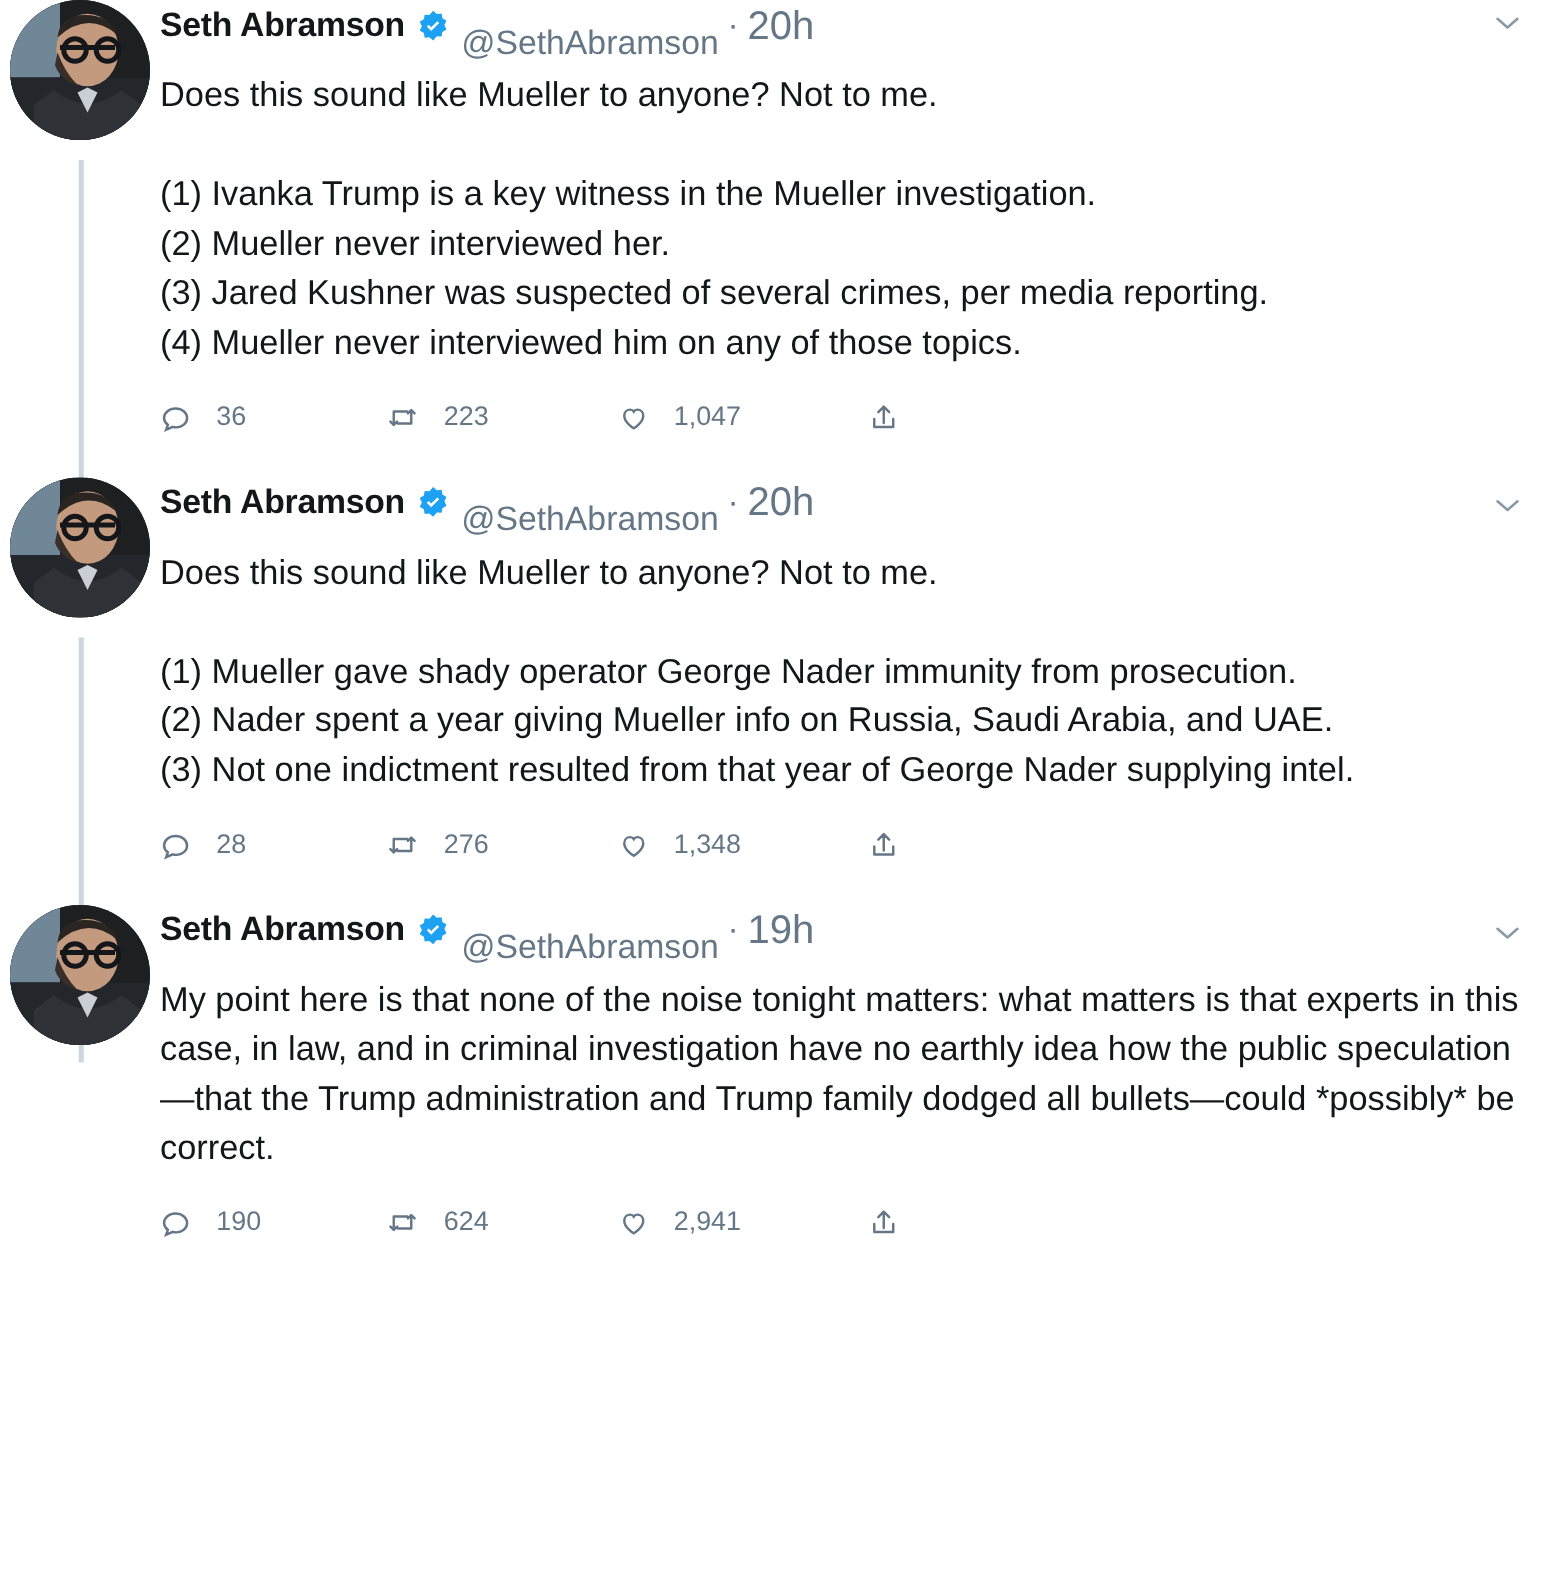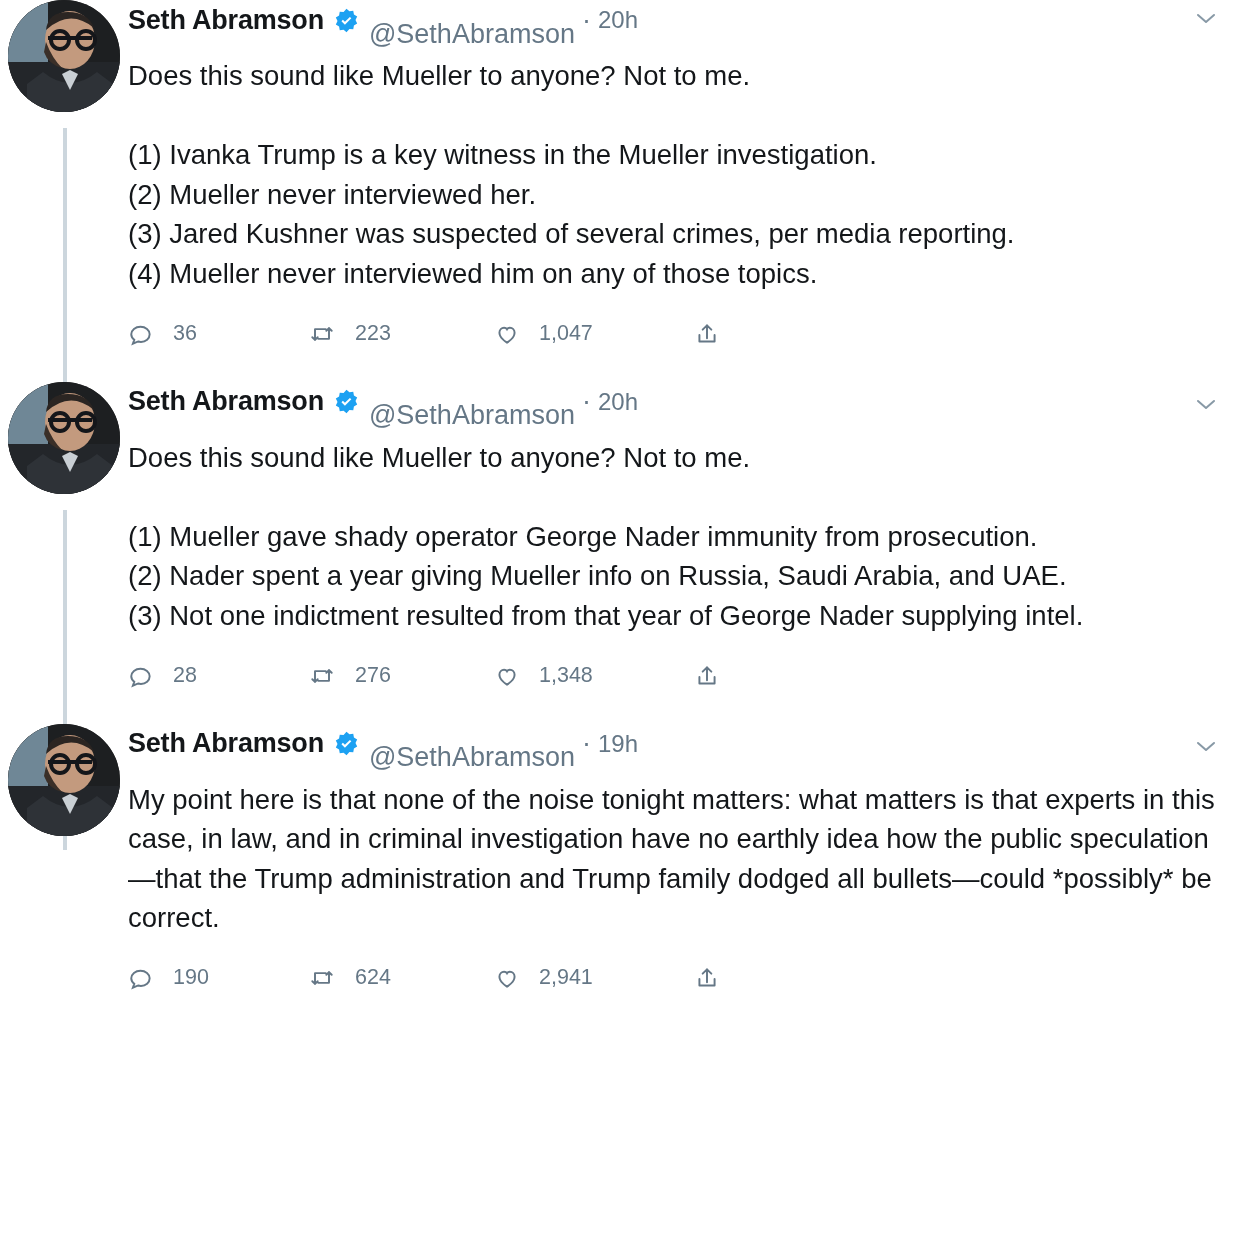--- a/index.html
+++ b/index.html
@@ -73,21 +73,21 @@
     color: #657786;
     font-weight: 400;
     margin-top: 28px;
   }
   .dot {
     margin: 0 7px;
     font-size: 27px;
     color: #657786;
   }
   .time {
-    font-size: 24px;
+    font-size: 32px;
     color: #657786;
   }
   .text {
     font-size: 27.5px;
     line-height: 1.44;
     color: #14171a;
     white-space: pre-wrap;
     word-wrap: break-word;
     margin-top: 16px;
   }

